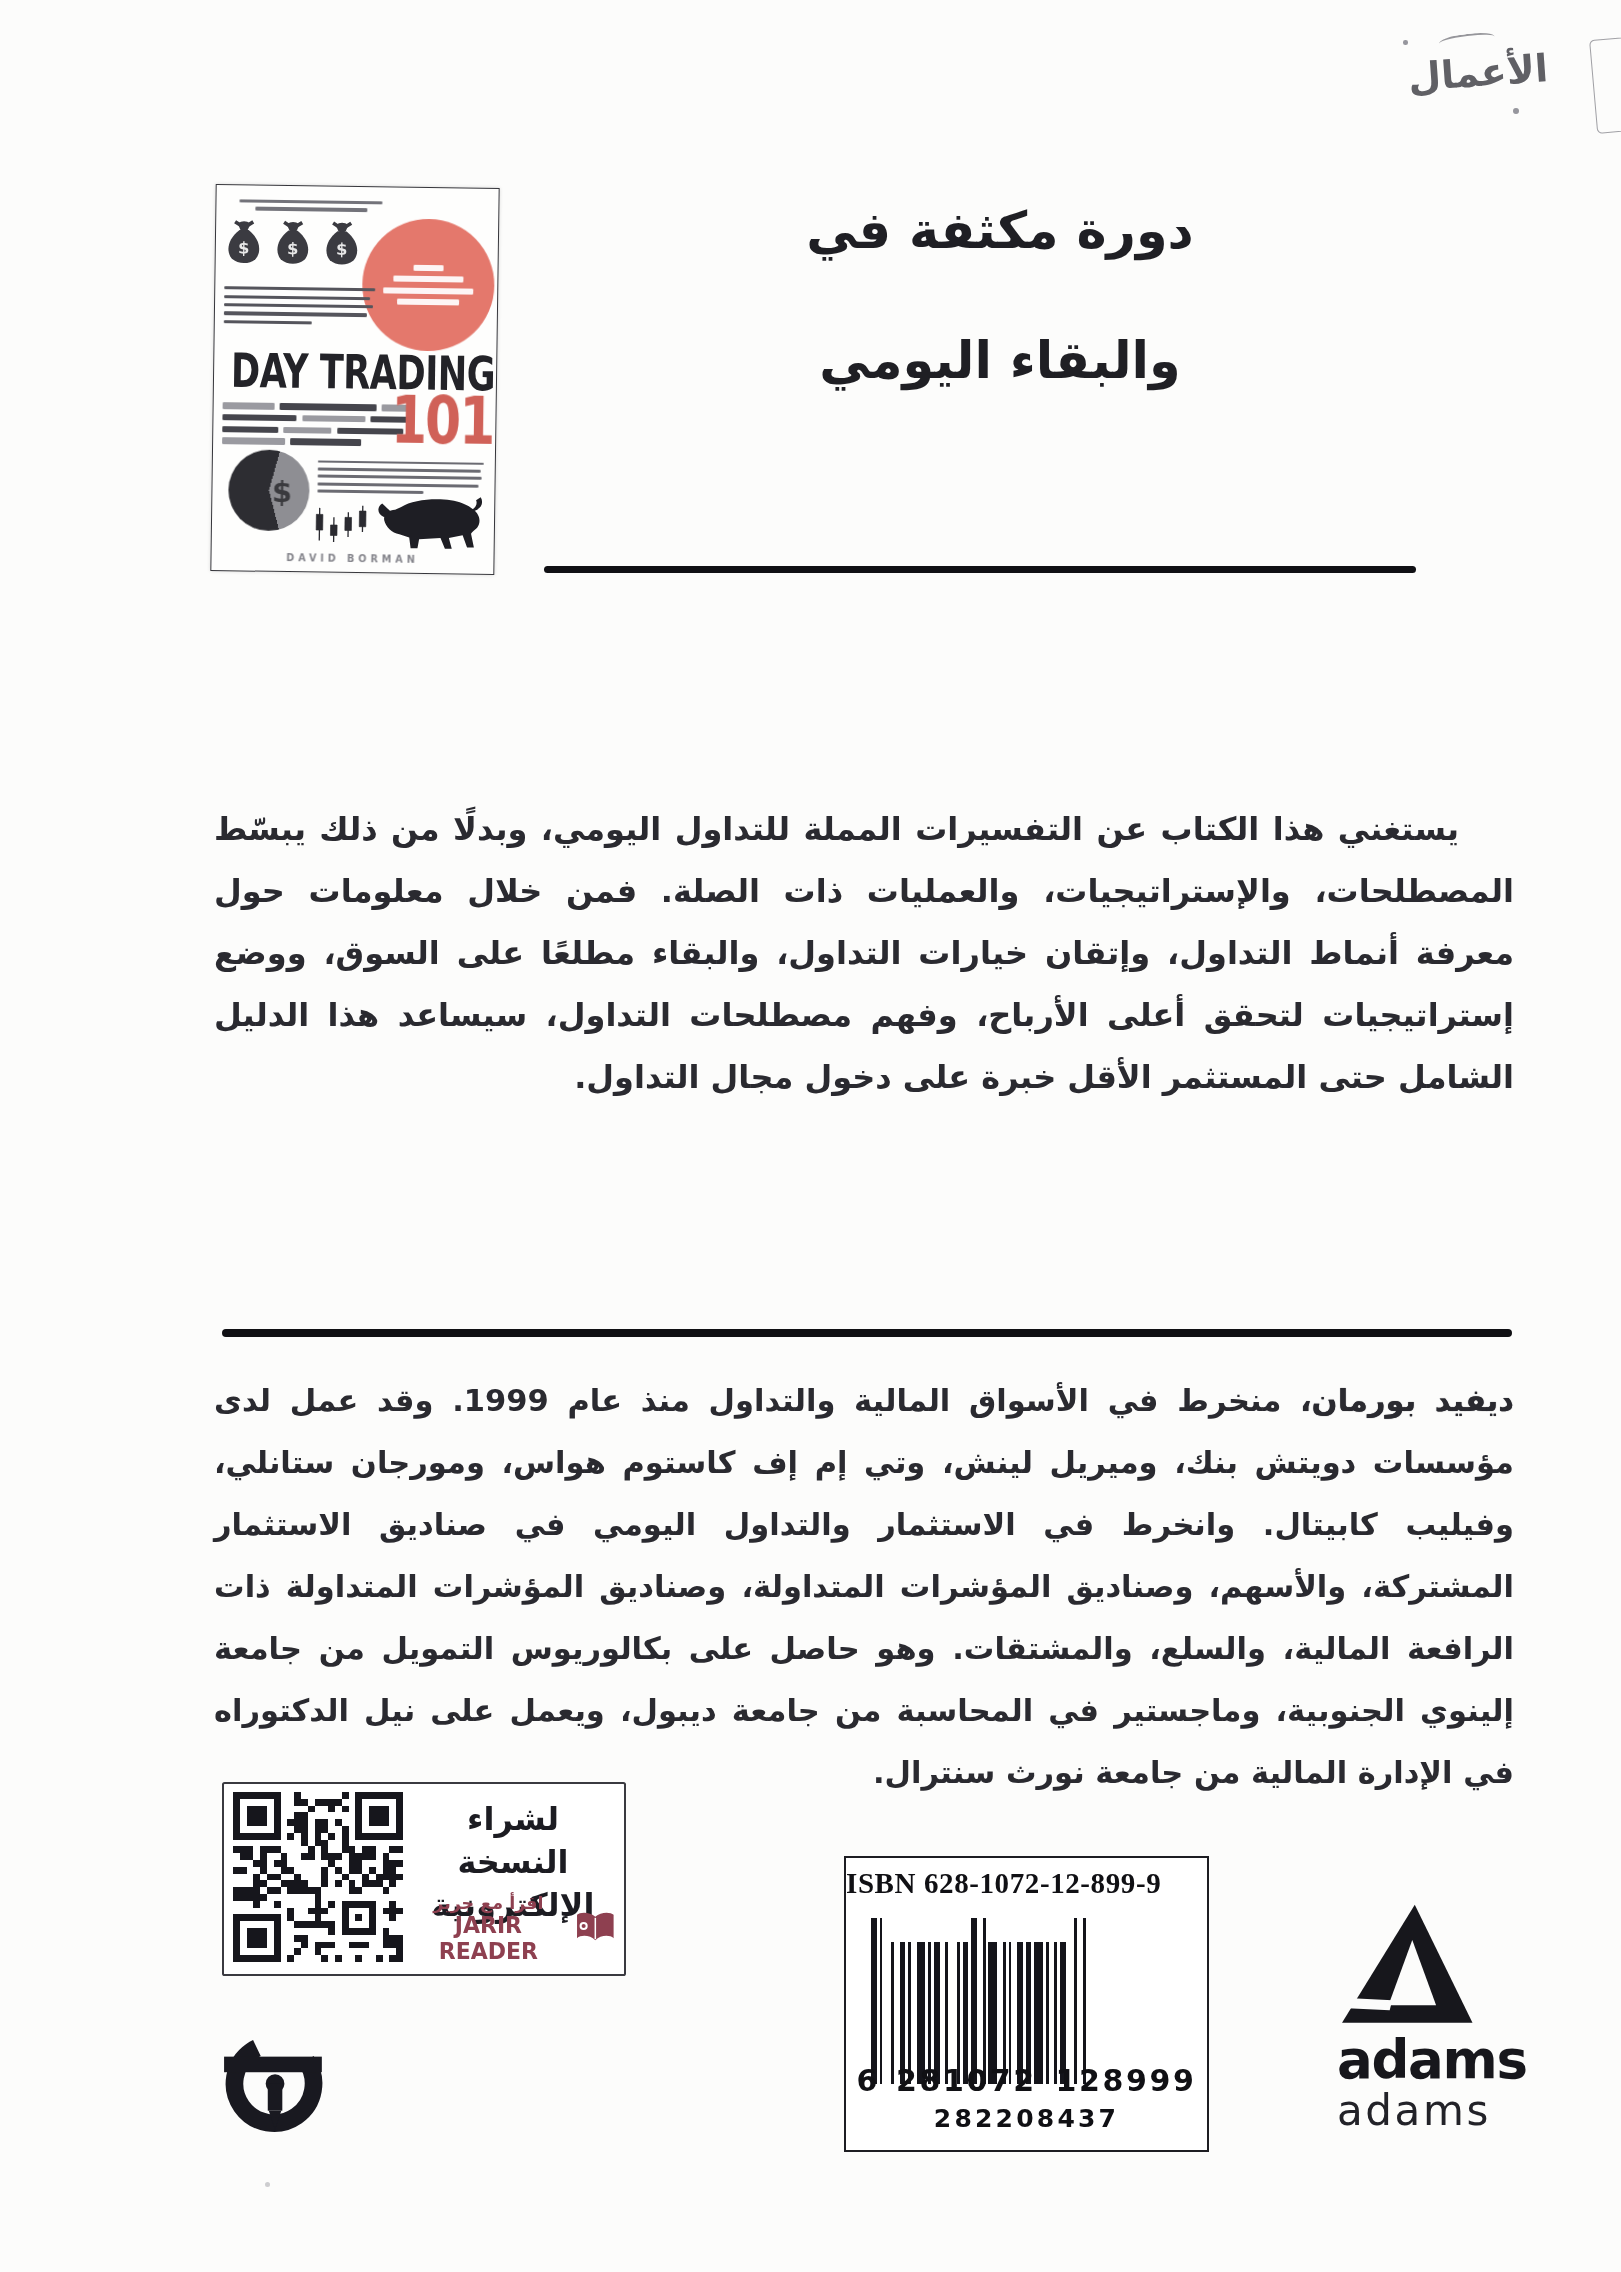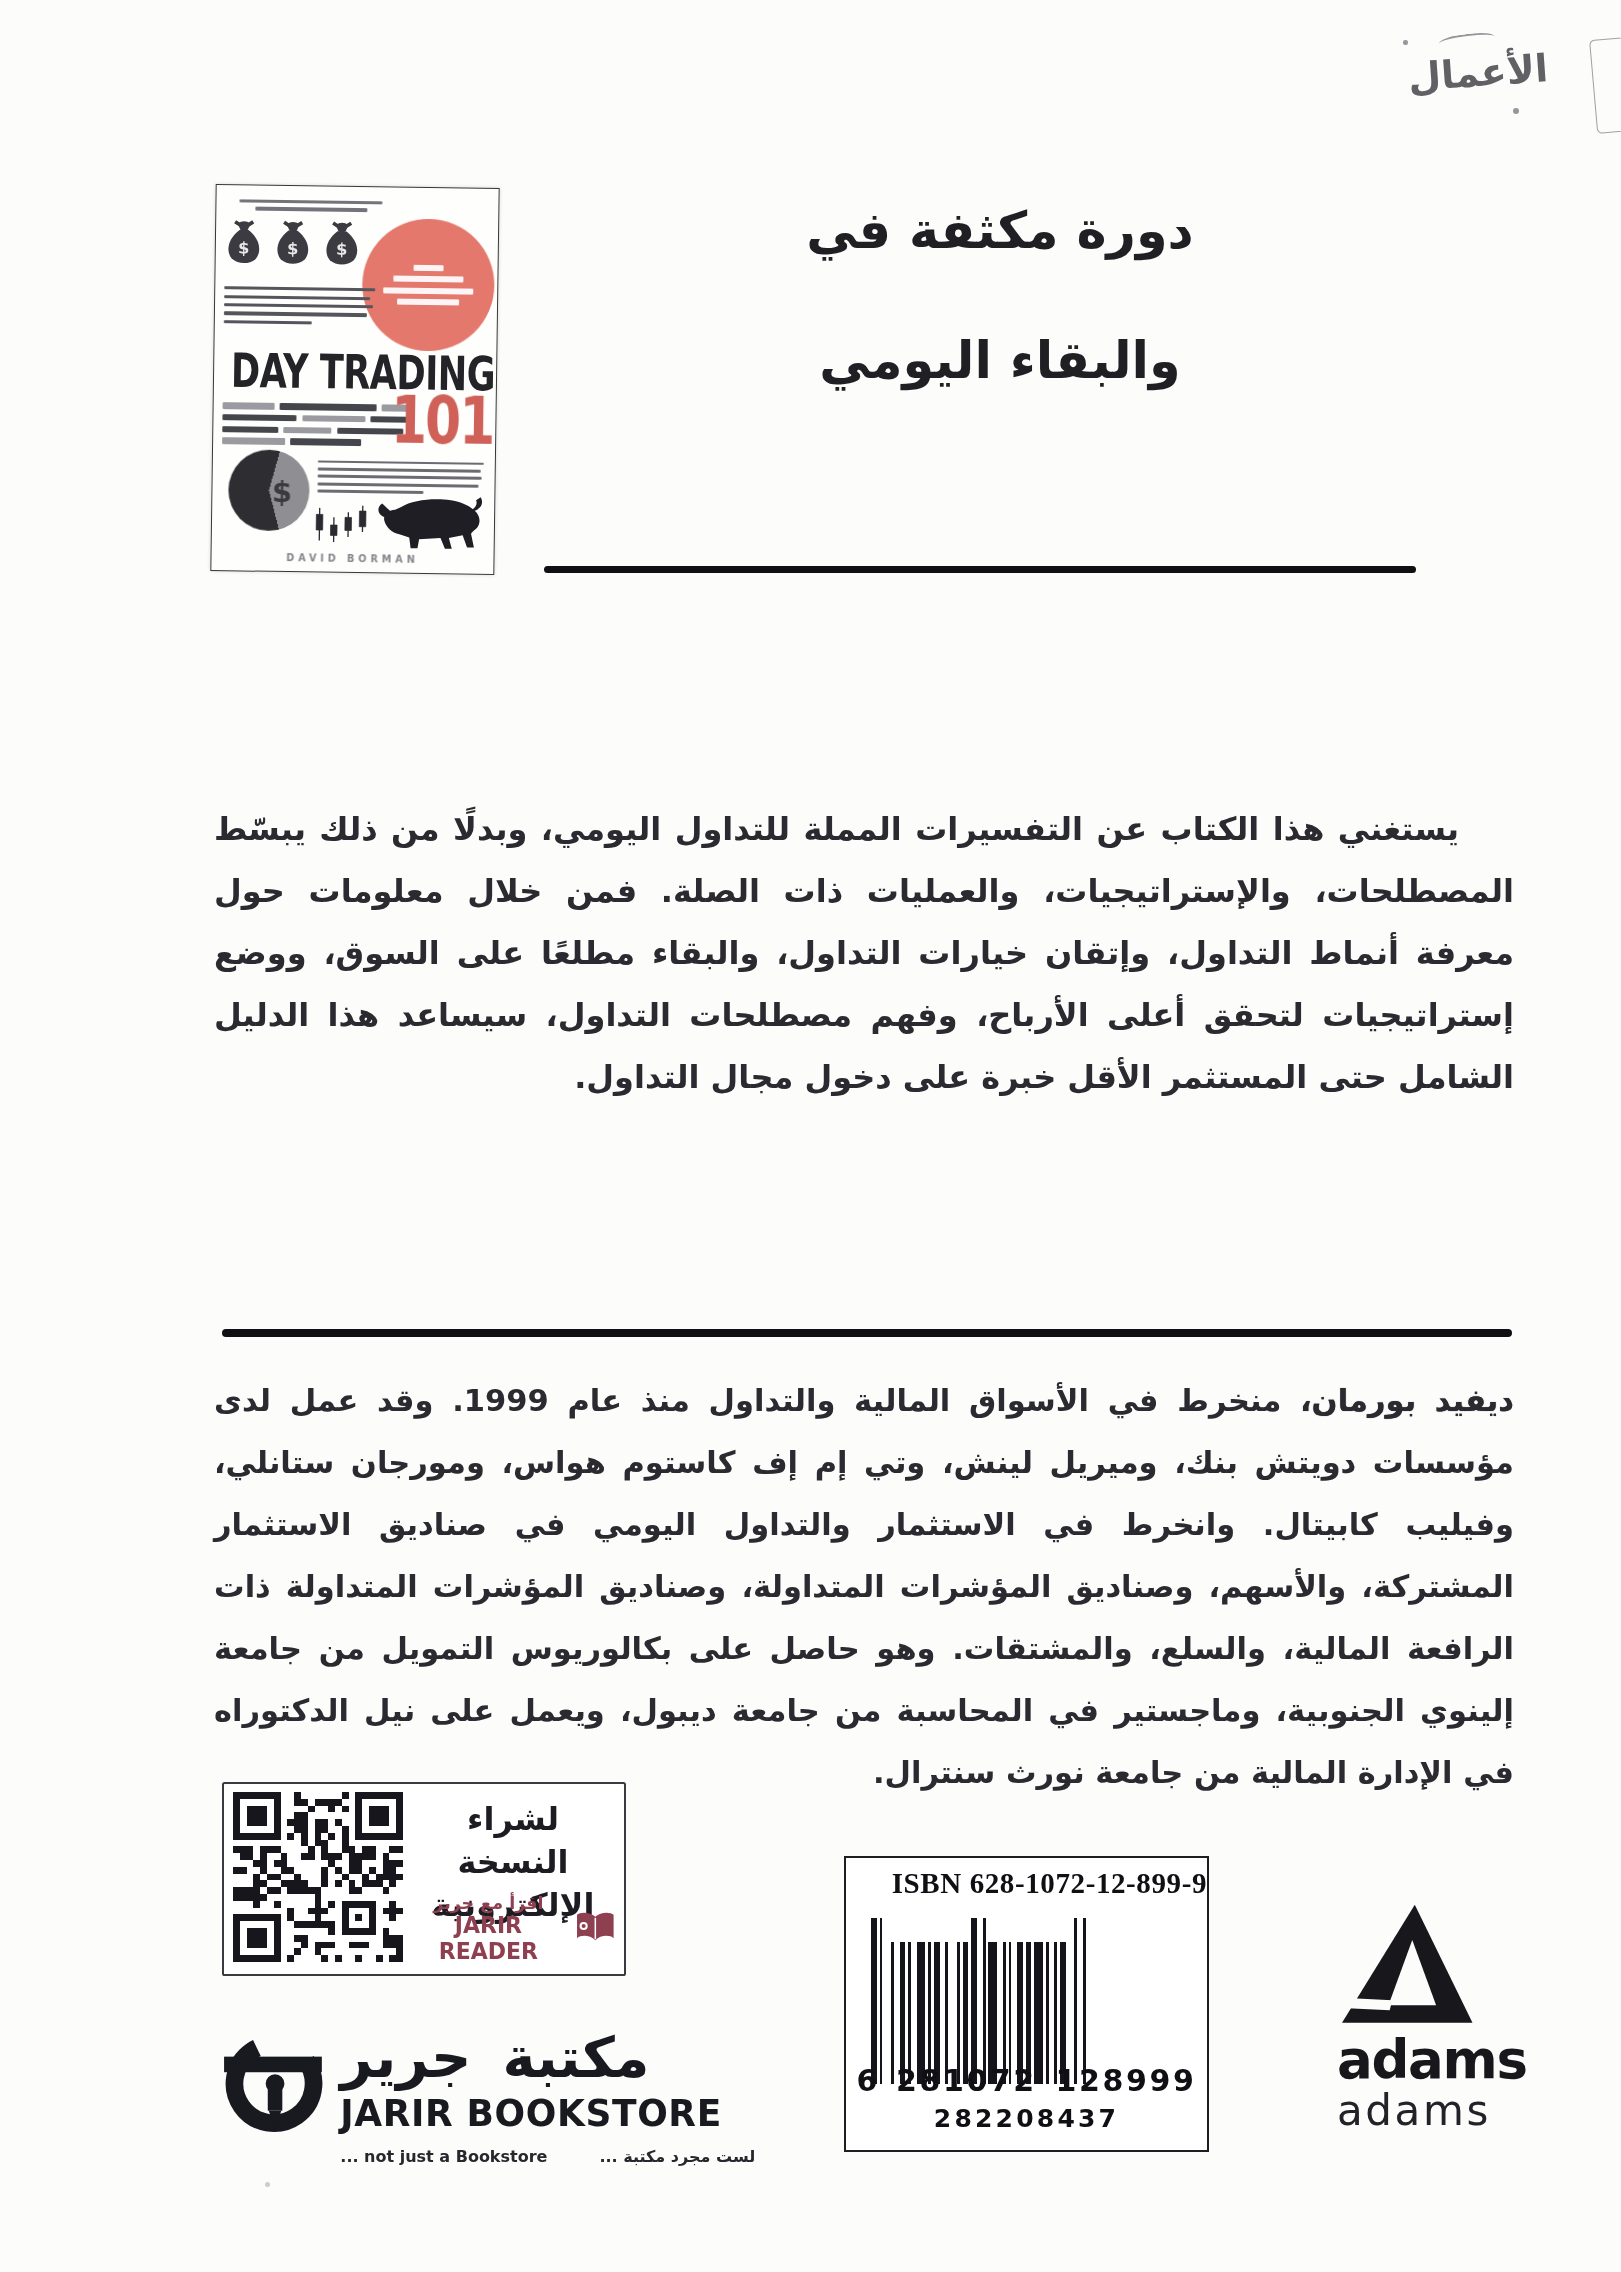--- a/index.html
+++ b/index.html
@@ -111,21 +111,21 @@
   .bs-en{font-size:36px; font-weight:bold; letter-spacing:0.6px; margin-top:5.2px; transform:scaleY(1.05); transform-origin:0 0; white-space:nowrap;}
   .bs-tagline{display:flex; gap:52px; margin-top:14.3px; align-items:baseline;}
   .bs-tag-en{font-size:16px; font-weight:bold; color:#27272e;}
   .bs-tag-ar{font-size:16px; font-weight:bold; direction:rtl; color:#27272e; filter:blur(0.2px);}
   
   .barcode-card{
     position:absolute; left:844px; top:1856px; width:361px; height:292px;
     background:#fff; border:2.6px solid #1d1d22;
   }
   .isbn{
-    position:absolute; left:0; top:9px; width:100%; text-align:right;
+    position:absolute; left:0; top:9px; width:100%; text-align:left;
     font-family:"Liberation Serif", serif; font-weight:bold; font-size:29px;
     letter-spacing:0.6px; color:#101014; white-space:nowrap;
   }
   .bars{position:absolute; left:25px; top:60px; width:312px; height:142px; font-size:0;}
   .bars span{display:inline-block; height:100%;}
   .bars span.b{background:#14141a;}
   .bars span.tall{height:117%;}
   .bar-digits{
     position:absolute; left:10.4px; top:205px; width:340px; display:flex;
     justify-content:space-between; font-size:30px; font-weight:bold; color:#101014;
@@ -475,28 +475,20 @@
   <div class="bookstore">
     <svg width="104" height="134" viewBox="0 0 100 128">
       <g fill="#191920" stroke="#191920">
         <circle cx="50" cy="56" r="38" fill="none" stroke-width="17" stroke-dasharray="185 55" transform="rotate(-35 50 56)"></circle>
         <rect x="2" y="30" width="94" height="15" stroke="none"></rect>
         <circle cx="51" cy="56" r="9" stroke="none"></circle>
         <rect x="44" y="56" width="14" height="26" stroke="none"></rect>
         <path d="M45,82 L51,100 L57,82 Z" stroke="none"></path>
       </g>
     </svg>
-    <div class="bs-texts">
-      <div class="bs-ar">مكتبة جرير</div>
-      <div class="bs-en">JARIR BOOKSTORE</div>
-      <div class="bs-tagline">
-        <span class="bs-tag-en">... not just a Bookstore</span>
-        <span class="bs-tag-ar">لست مجرد مكتبة ...</span>
-      </div>
-    </div>
   </div>
 
   <div class="barcode-card">
     <div class="isbn">ISBN 628-1072-12-899-9</div>
     <div class="bars" id="barbars"><span class="b tall" style="width:5.7px"></span><span class="s" style="width:2.9px"></span><span class="b tall" style="width:2.9px"></span><span class="s" style="width:8.6px"></span><span class="b" style="width:2.9px"></span><span class="s" style="width:5.7px"></span><span class="b" style="width:5.7px"></span><span class="s" style="width:2.9px"></span><span class="b" style="width:2.9px"></span><span class="s" style="width:5.7px"></span><span class="b" style="width:8.6px"></span><span class="s" style="width:2.9px"></span><span class="b" style="width:2.9px"></span><span class="s" style="width:2.9px"></span><span class="b" style="width:5.7px"></span><span class="s" style="width:5.7px"></span><span class="b" style="width:2.9px"></span><span class="s" style="width:8.6px"></span><span class="b" style="width:2.9px"></span><span class="s" style="width:2.9px"></span><span class="b" style="width:5.7px"></span><span class="s" style="width:2.9px"></span><span class="b tall" style="width:5.7px"></span><span class="s" style="width:5.7px"></span><span class="b tall" style="width:2.9px"></span><span class="s" style="width:2.9px"></span><span class="b" style="width:8.6px"></span><span class="s" style="width:5.7px"></span><span class="b" style="width:2.9px"></span><span class="s" style="width:2.9px"></span><span class="b" style="width:2.9px"></span><span class="s" style="width:5.7px"></span><span class="b" style="width:5.7px"></span><span class="s" style="width:2.9px"></span><span class="b" style="width:5.7px"></span><span class="s" style="width:2.9px"></span><span class="b" style="width:8.6px"></span><span class="s" style="width:2.9px"></span><span class="b" style="width:2.9px"></span><span class="s" style="width:5.7px"></span><span class="b" style="width:2.9px"></span><span class="s" style="width:2.9px"></span><span class="b" style="width:5.7px"></span><span class="s" style="width:8.6px"></span><span class="b tall" style="width:2.9px"></span><span class="s" style="width:5.7px"></span><span class="b tall" style="width:2.9px"></span><span class="s" style="width:2.9px"></span></div>
     <div class="bar-digits">
       <span>6</span>
       <span class="g">281072</span>
       <span class="g">128999</span>
     </div>

